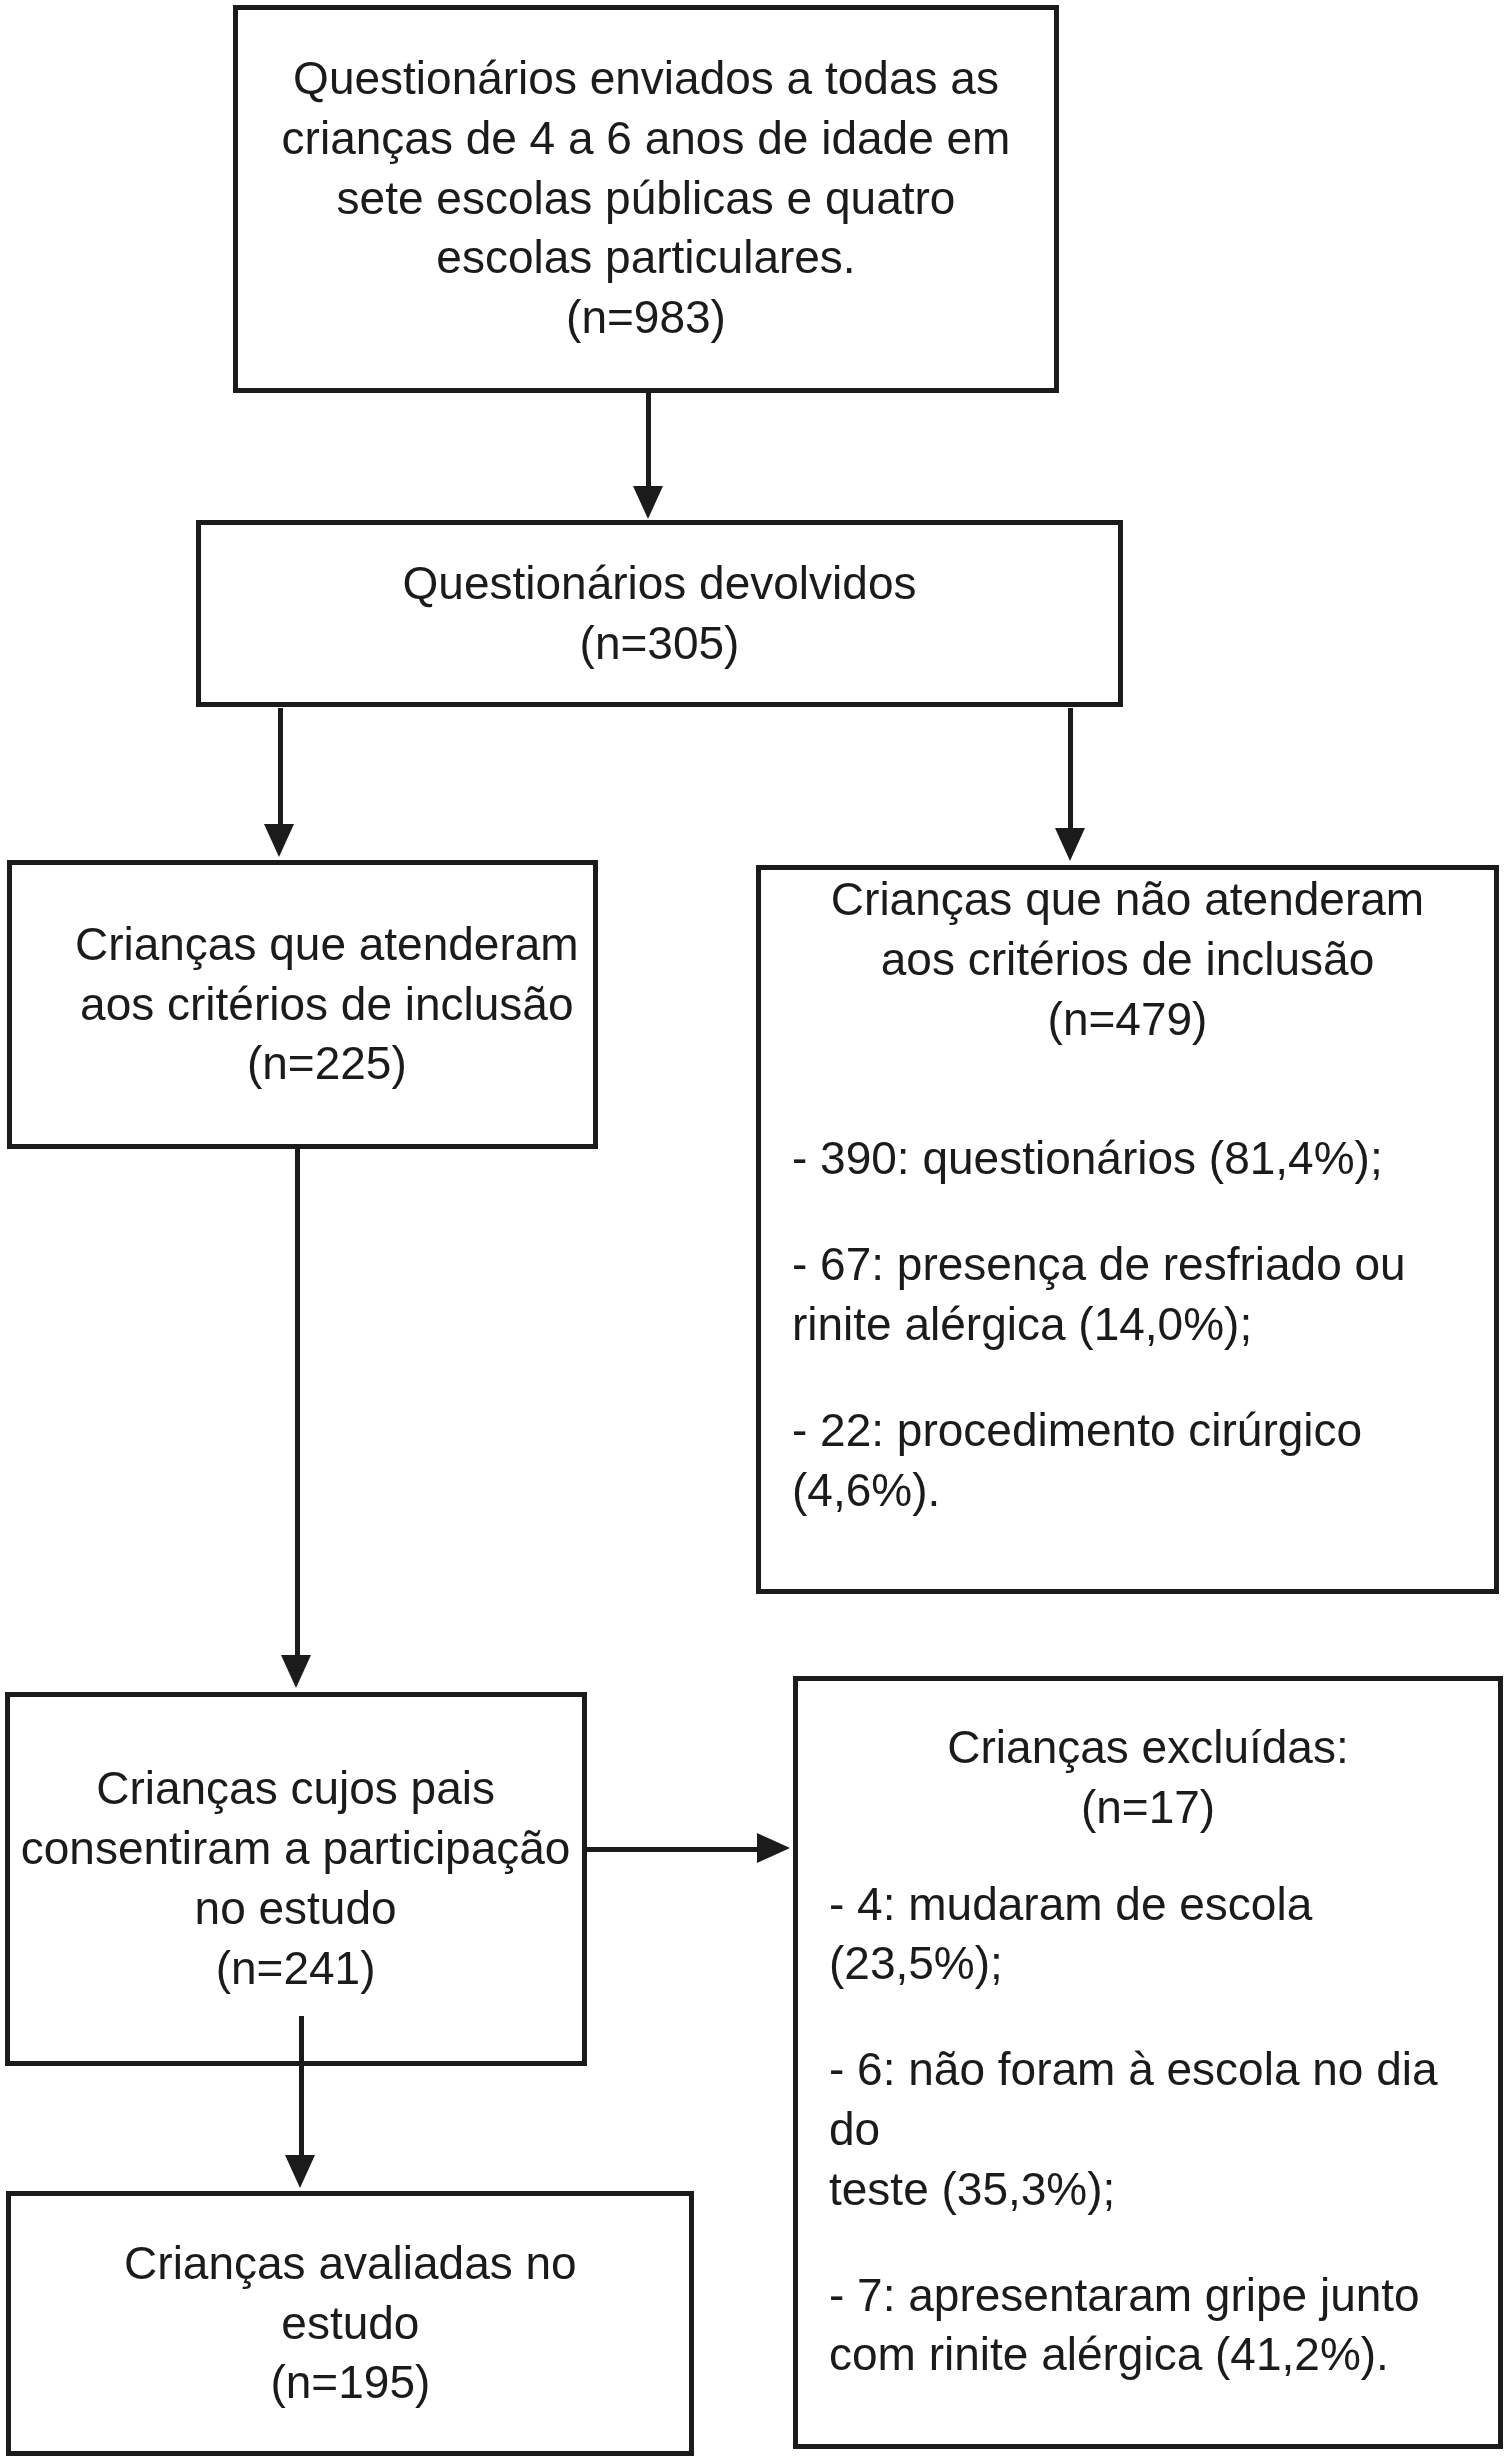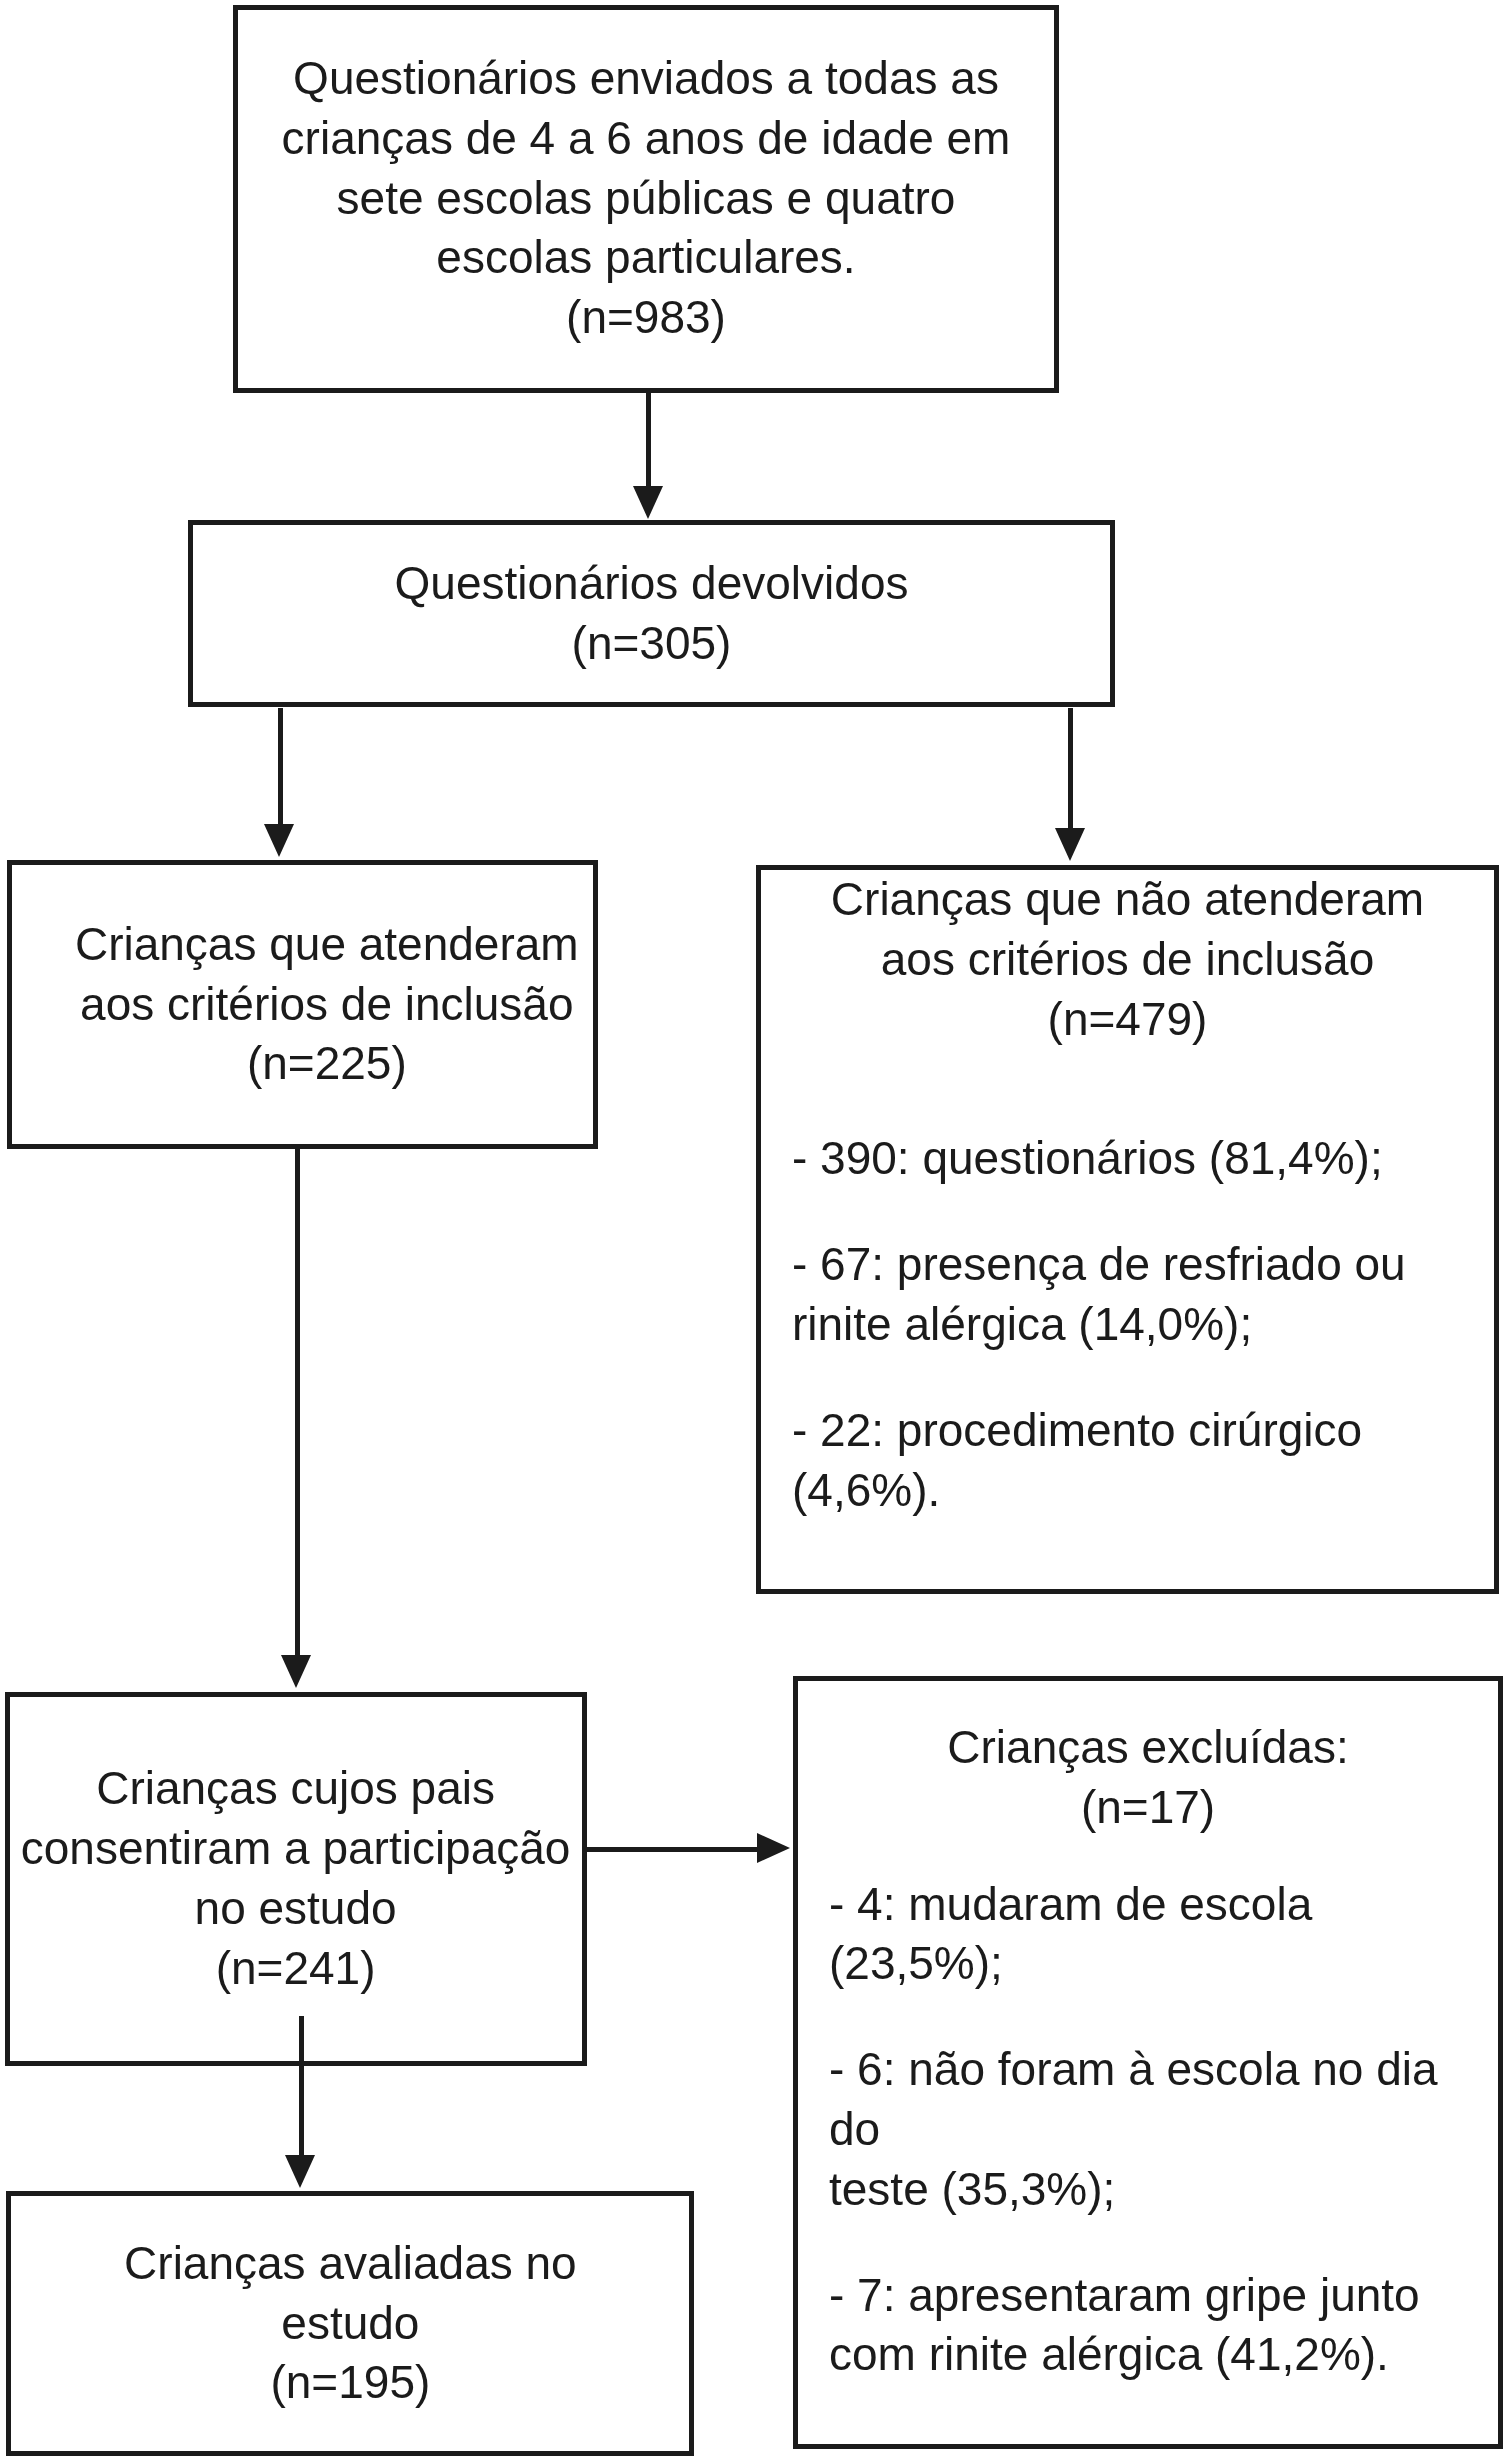--- a/index.html
+++ b/index.html
@@ -46,21 +46,21 @@
   }
   .arrow-right {
     position: absolute; width: 0; height: 0;
     border-top: 15.5px solid transparent;
     border-bottom: 15.5px solid transparent;
     border-left: 33px solid #1b1b1b;
   }
 
   
   #box1 { left: 233px; top: 4.6px;    width: 826px; height: 388px; }
-  #box2 { left: 188px; top: 520px;  width: 927px; height: 187px; }
+  #box2 { left: 196px; top: 520px;  width: 927px; height: 187px; }
   #box3 { left: 7.3px;   top: 860px;  width: 591px; height: 289px; padding-left: 48px; }
   #box4 { left: 756px; top: 865px;  width: 743px; height: 729px; }
   #box5 { left: 4.6px;   top: 1692px; width: 582px; height: 374px; }
   #box6 { left: 793px; top: 1676px; width: 710px; height: 773px; padding-top: 37px; }
   #box7 { left: 6.4px;   top: 2191px; width: 688px; height: 265px; }
 
   #box4 .bullet:first-child { margin-top: 80px; }
   #box6 .bullet:first-child { margin-top: 37px; }
 
   

